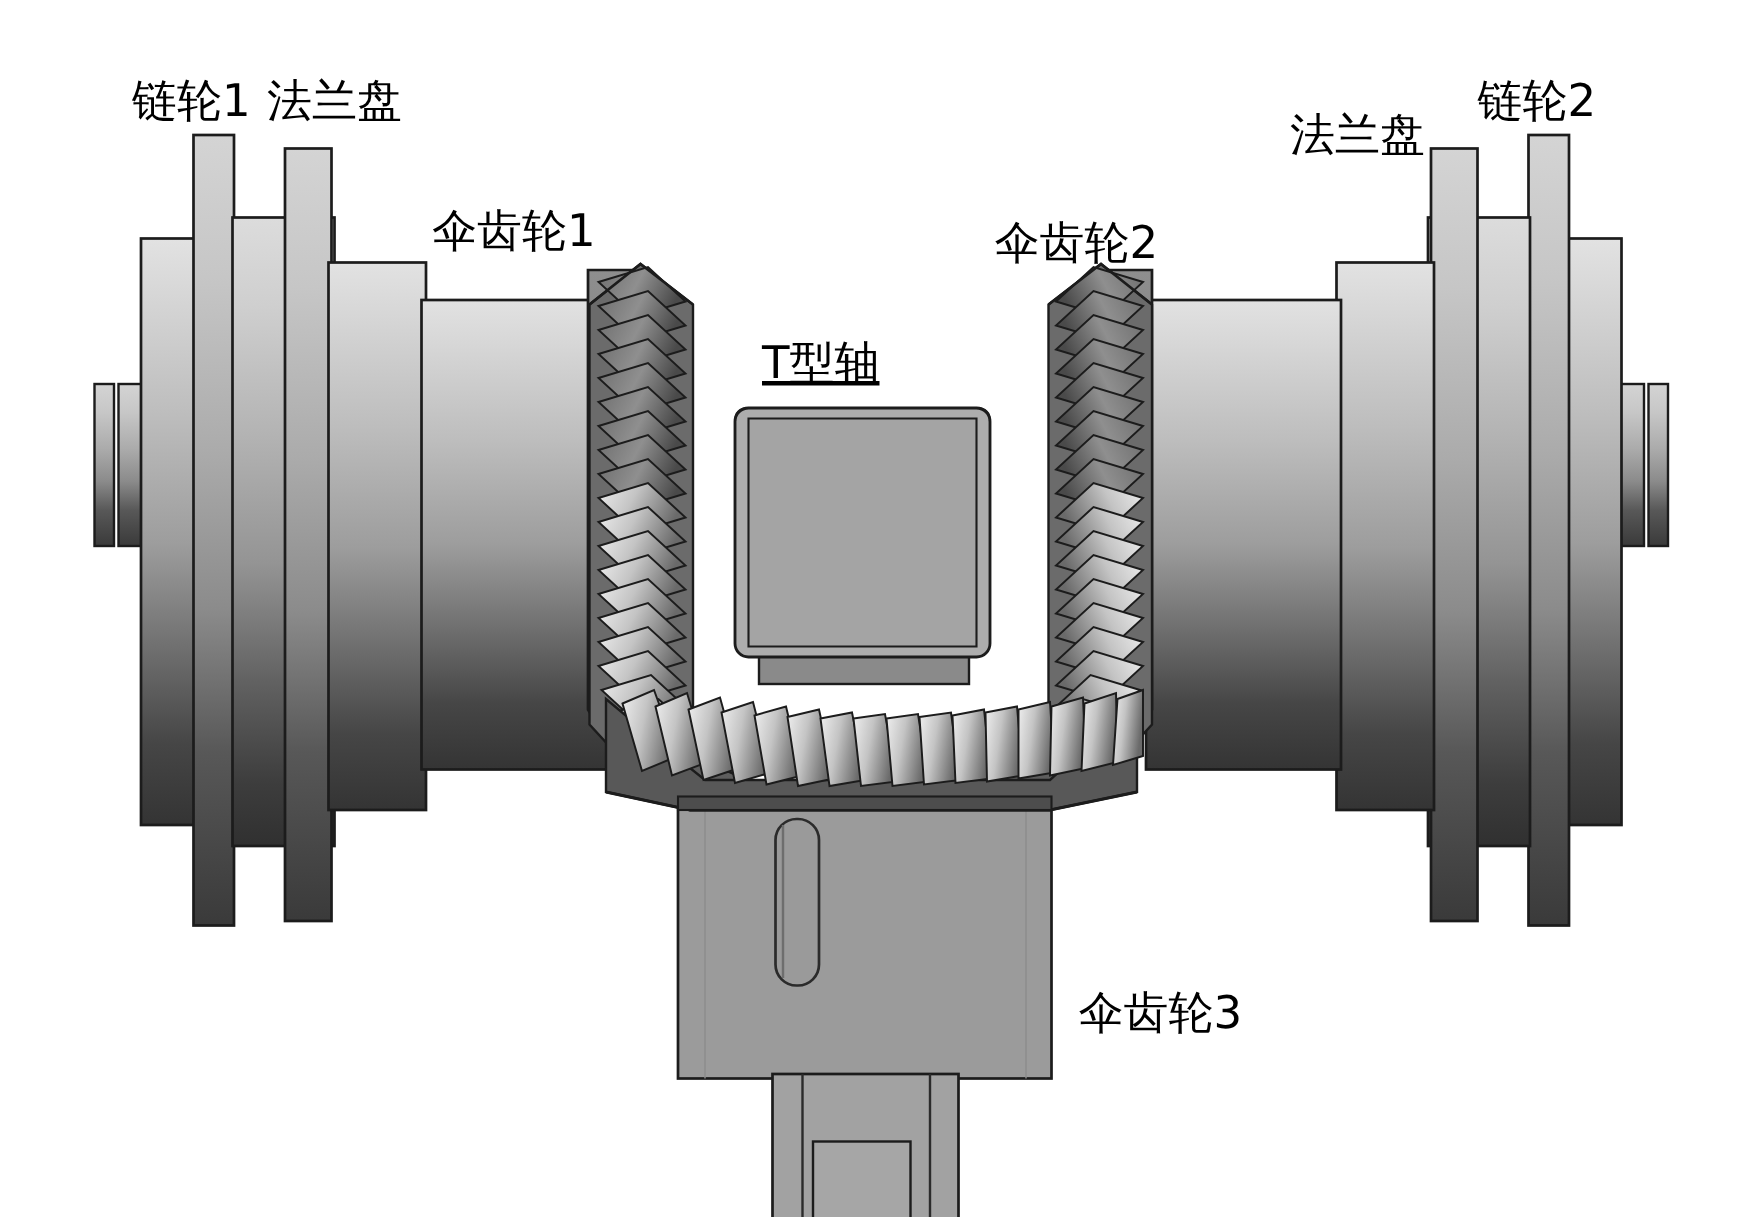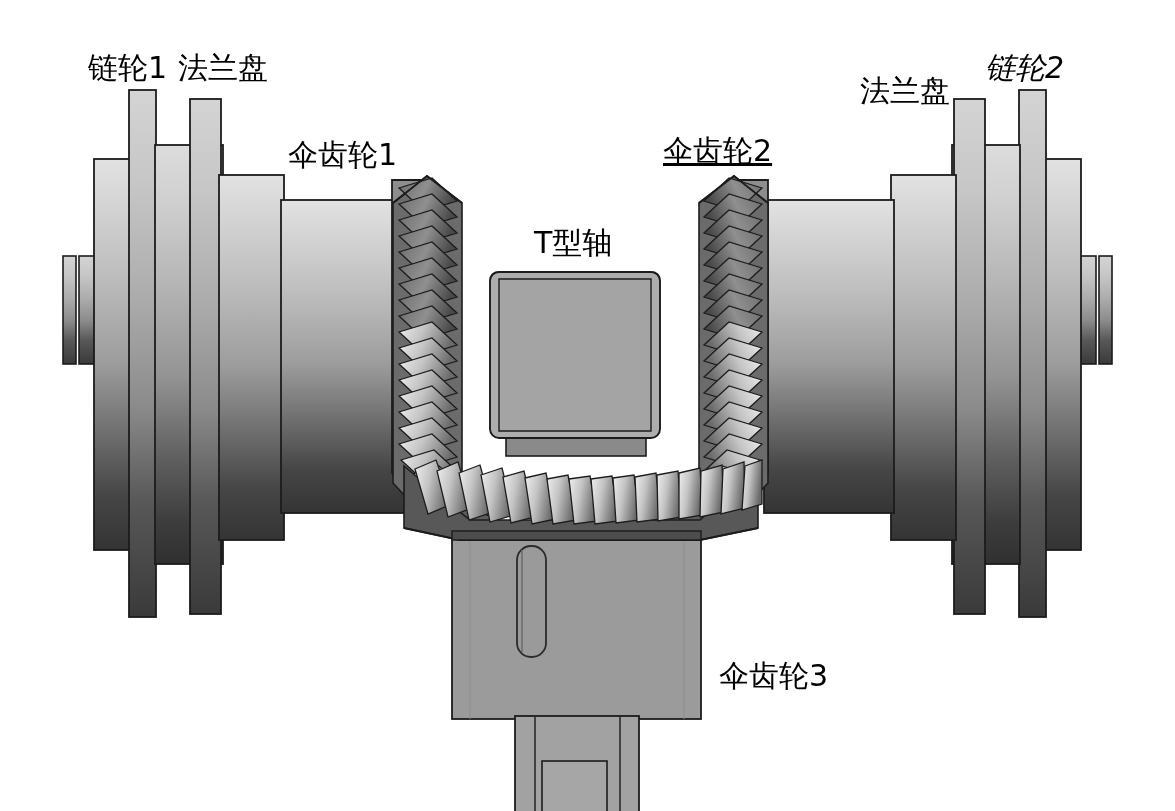--- a/index.html
+++ b/index.html
@@ -234,20 +234,20 @@
         <path d="M 404 500 L 460 512 L 700 512 L 758 500" fill="none" stroke="#1c1c1c" stroke-width="1.9"></path>
       </g>
     </g>
 
     <rect x="452" y="503" width="249" height="9" fill="#4d4d4d" stroke="#1c1c1c" stroke-width="1.4"></rect>
   </svg>
 
   <div class="label" style="left:88px;  top:25px;">链轮1</div>
   <div class="label" style="left:178px; top:25px;">法兰盘</div>
   <div class="label" style="left:288px; top:112px;">伞齿轮1</div>
-  <div class="label" style="left:534px; top:200px;">T型轴</div>
-  <div class="label" style="left:663px; top:108px;text-decoration:underline;">伞齿轮2</div>
+  <div class="label" style="left:508px; top:200px;text-decoration:underline;">T型轴</div>
+  <div class="label" style="left:663px; top:120px;">伞齿轮2</div>
   <div class="label" style="left:860px; top:48px;">法兰盘</div>
-  <div class="label" style="left:985px; top:25px;font-style:italic;">链轮2</div>
+  <div class="label" style="left:985px; top:25px;">链轮2</div>
   <div class="label" style="left:719px; top:633px;">伞齿轮3</div>
 
   <div class="bottom-rule"></div>
 </div>
 
 </body></html>

